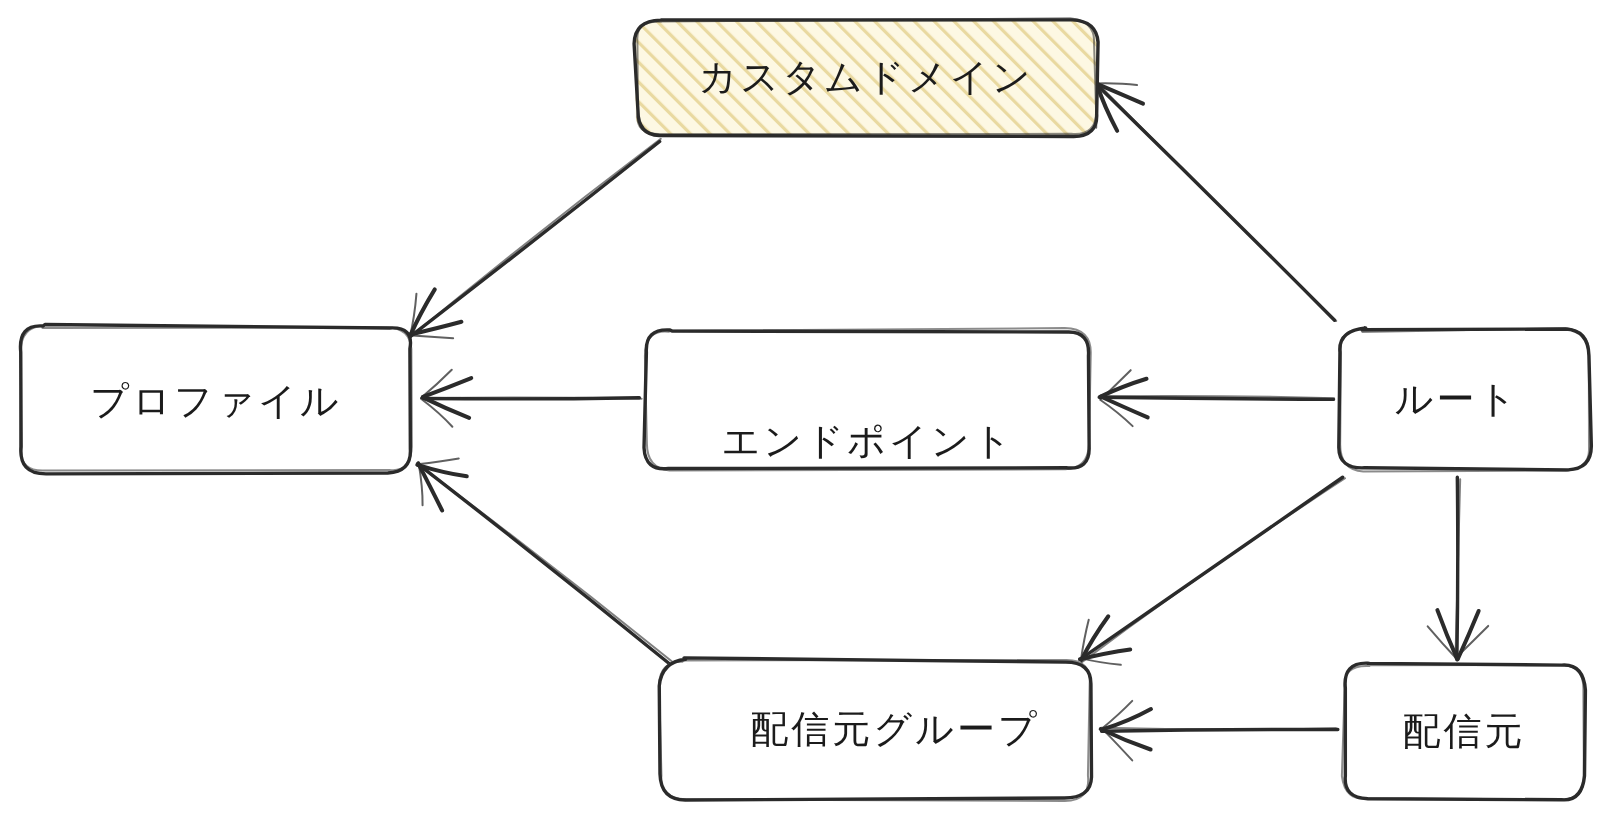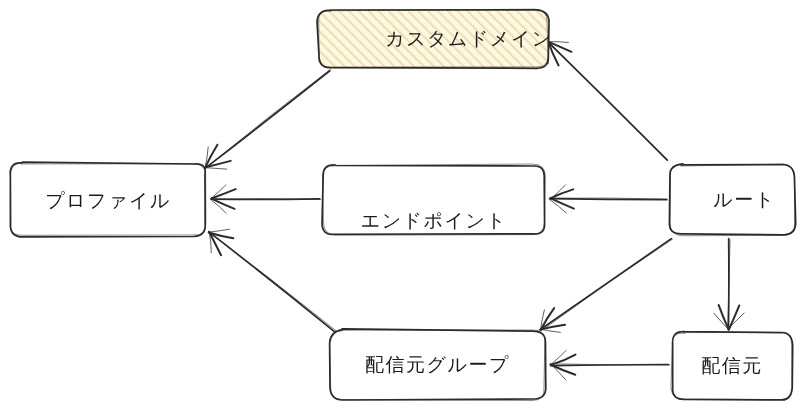--- a/index.html
+++ b/index.html
@@ -146,21 +146,21 @@
         </g>
         <g>
           <path d="M 683.6066737175018 331.8007308215838 L 779.6559107780716 332.3331954244213 Q 791.6364088058641 331.9045995952117 792.3804497722446 344.0275745393837 L 792.3640277866107 387.7358692169822 Q 791.796272683235 400.02603902836614 779.7480731011127 399.97615425604215 L 684.2208745959313 400.3242612842118 Q 671.7188009262638 399.99120008963683 671.7585755348944 387.75851719386804 L 672.3465794089933 344.2435419085638 Q 671.7658967972575 332.3850015882333 683.9612592698826 331.9273626329039 Z" fill="#ffffff" stroke="none"></path>
           <path d="M 684.7826014050668 331.6821545127696 L 780.8849081525509 332.54472279625236 Q 791.7183275703426 331.756384706896 792.7045149334728 345.09006505114496 L 792.2547739512077 387.89036831901893 Q 790.9934942722756 400.8282662579456 780.7711865195405 399.88987290905317 L 683.9440233950709 399.3608306648493 Q 671.687891525397 398.9770668030144 672.6702160545486 387.92850439596384 L 672.6671357401493 343.8311260466143 Q 671.4770167591874 331.1873564006236 683.7888402883377 331.59412941965 Z" fill="none" stroke="#2b2b2b" stroke-width="1.7" stroke-linecap="round" stroke-linejoin="round" opacity="1"></path>
           <path d="M 683.9301144127875 332.57581849176245 L 778.9516060352565 332.5131320104064 Q 791.9520540719163 331.6833546165299 791.679391336804 344.6836243160924 L 791.9441401009653 388.2945599085626 Q 792.3480337626524 399.51760182409436 781.0105791578584 399.6914951804986 L 684.317494059269 399.0719772816505 Q 672.5066447444291 400.85106265635744 670.9380710363565 388.09283422063703 L 672.3177078015253 344.5101555593359 Q 671.0212873221009 332.20120233953986 684.743277550602 333.0083787927909 Z" fill="none" stroke="#2b2b2b" stroke-width="1" stroke-linecap="round" stroke-linejoin="round" opacity="0.55"></path>
         </g>
       </g>
   </svg>
 
   <div id="labels-layer">
-      <div class="node-label" style="left: 318px; top: 10px; width: 230px; height: 58px; margin-left: 36px;">カスタムドメイン</div>
+      <div class="node-label" style="left: 318px; top: 10px; width: 230px; height: 58px;">カスタムドメイン</div>
       <div class="node-label" style="left: 10px; top: 163px; width: 196px; height: 76px;">プロファイル</div>
       <div class="node-label" style="left: 323px; top: 173px; width: 222px; height: 70px; margin-top: 13px;">エンドポイント</div>
-      <div class="node-label" style="left: 682px; top: 165px; width: 125px; height: 70px;">ルート</div>
-      <div class="node-label" style="left: 330px; top: 330px; width: 215px; height: 70px;">配信元グループ</div>
+      <div class="node-label" style="left: 666px; top: 165px; width: 125px; height: 70px;">ルート</div>
+      <div class="node-label" style="left: 340px; top: 330px; width: 215px; height: 70px;">配信元グループ</div>
       <div class="node-label" style="left: 672px; top: 332px; width: 120px; height: 68px; border-radius: 24px;">配信元</div>
     </div>
 
 </div>
 
 </body></html>

